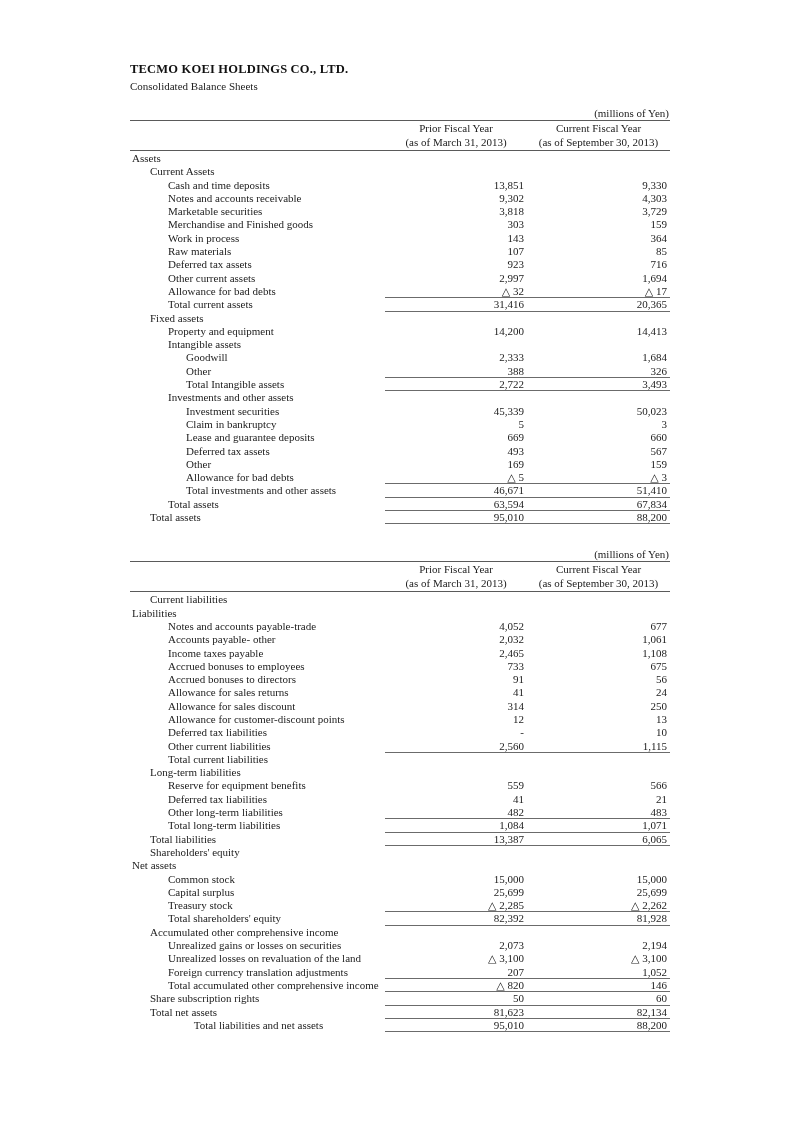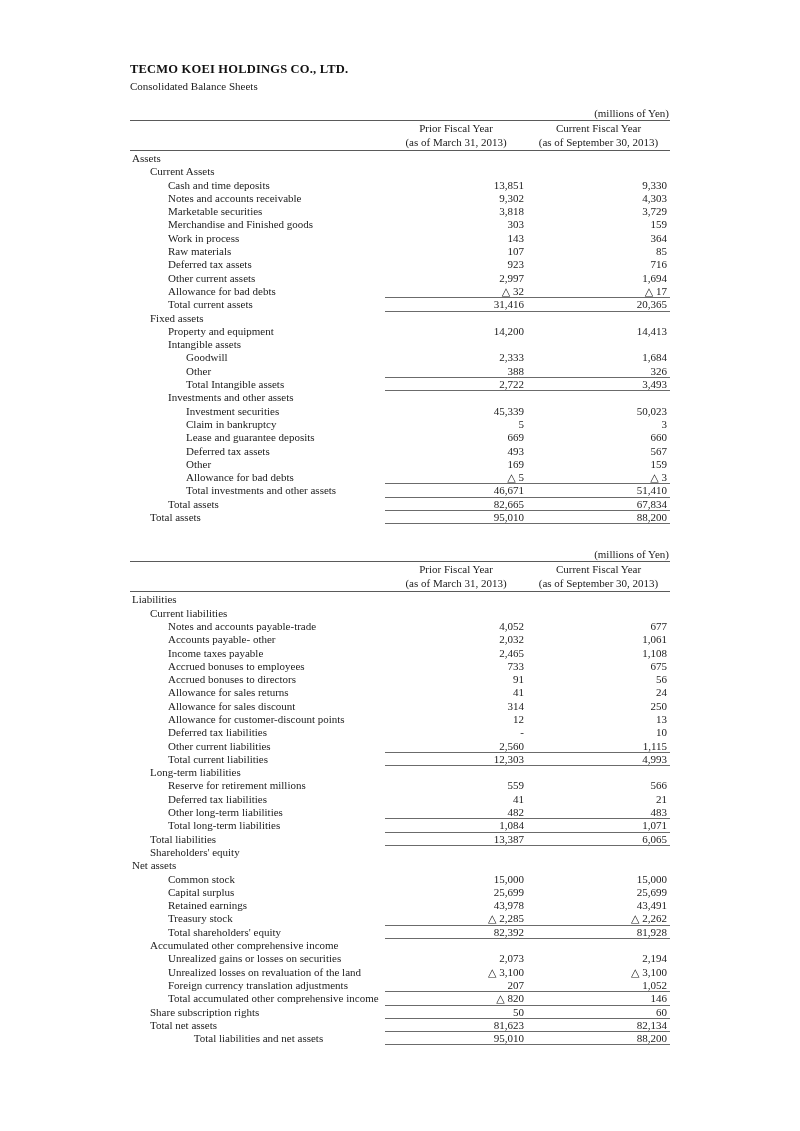--- a/index.html
+++ b/index.html
@@ -248,21 +248,21 @@
         <div class="row">
           <div class="cell-label" style="padding-left: 56px;">Total investments and other assets</div>
           <div class="cell-vals rule-below">
             <div class="val prior">46,671</div>
             <div class="val current">51,410</div>
           </div>
         </div>
         <div class="row">
           <div class="cell-label" style="padding-left: 38px;">Total assets</div>
           <div class="cell-vals rule-below">
-            <div class="val prior">82,665</div>
+            <div class="val prior">63,594</div>
             <div class="val current">67,834</div>
           </div>
         </div>
         <div class="row">
           <div class="cell-label" style="padding-left: 20px;">Total assets</div>
           <div class="cell-vals rule-below">
             <div class="val prior">95,010</div>
             <div class="val current">88,200</div>
           </div>
         </div>
@@ -278,28 +278,28 @@
       <div class="hcol current">Current Fiscal Year</div>
     </div>
     <div class="hrow">
       <div class="hspacer"></div>
       <div class="hcol prior">(as of March 31, 2013)</div>
       <div class="hcol current">(as of September 30, 2013)</div>
     </div>
     <div class="hrule thead-bottom"></div>
     <div id="table-1-rows">
         <div class="row">
+          <div class="cell-label" style="padding-left: 20px;">Current liabilities</div>
+          <div class="cell-vals">
+            <div class="val prior"></div>
+            <div class="val current"></div>
+          </div>
+        </div>
+        <div class="row">
           <div class="cell-label" style="padding-left: 2px;">Liabilities</div>
-          <div class="cell-vals">
-            <div class="val prior"></div>
-            <div class="val current"></div>
-          </div>
-        </div>
-        <div class="row">
-          <div class="cell-label" style="padding-left: 20px;">Current liabilities</div>
           <div class="cell-vals">
             <div class="val prior"></div>
             <div class="val current"></div>
           </div>
         </div>
         <div class="row">
           <div class="cell-label" style="padding-left: 38px;">Notes and accounts payable-trade</div>
           <div class="cell-vals">
             <div class="val prior">4,052</div>
             <div class="val current">677</div>
@@ -363,34 +363,30 @@
         </div>
         <div class="row">
           <div class="cell-label" style="padding-left: 38px;">Other current liabilities</div>
           <div class="cell-vals rule-below">
             <div class="val prior">2,560</div>
             <div class="val current">1,115</div>
           </div>
         </div>
         <div class="row">
           <div class="cell-label" style="padding-left: 38px;">Total current liabilities</div>
-          <div class="cell-vals rule-below">
-            <div class="val prior">12,303</div>
-            <div class="val current">4,993</div>
-          </div>
         </div>
         <div class="row">
           <div class="cell-label" style="padding-left: 20px;">Long-term liabilities</div>
           <div class="cell-vals">
             <div class="val prior"></div>
             <div class="val current"></div>
           </div>
         </div>
         <div class="row">
-          <div class="cell-label" style="padding-left: 38px;">Reserve for retirement millions</div>
+          <div class="cell-label" style="padding-left: 38px;">Reserve for equipment benefits</div>
           <div class="cell-vals">
             <div class="val prior">559</div>
             <div class="val current">566</div>
           </div>
         </div>
         <div class="row">
           <div class="cell-label" style="padding-left: 38px;">Deferred tax liabilities</div>
           <div class="cell-vals">
             <div class="val prior">41</div>
             <div class="val current">21</div>
@@ -439,27 +435,20 @@
           </div>
         </div>
         <div class="row">
           <div class="cell-label" style="padding-left: 38px;">Capital surplus</div>
           <div class="cell-vals">
             <div class="val prior">25,699</div>
             <div class="val current">25,699</div>
           </div>
         </div>
         <div class="row">
-          <div class="cell-label" style="padding-left: 38px;">Retained earnings</div>
-          <div class="cell-vals">
-            <div class="val prior">43,978</div>
-            <div class="val current">43,491</div>
-          </div>
-        </div>
-        <div class="row">
           <div class="cell-label" style="padding-left: 38px;">Treasury stock</div>
           <div class="cell-vals rule-below">
             <div class="val prior">△ 2,285</div>
             <div class="val current">△ 2,262</div>
           </div>
         </div>
         <div class="row">
           <div class="cell-label" style="padding-left: 38px;">Total shareholders' equity</div>
           <div class="cell-vals rule-below">
             <div class="val prior">82,392</div>

